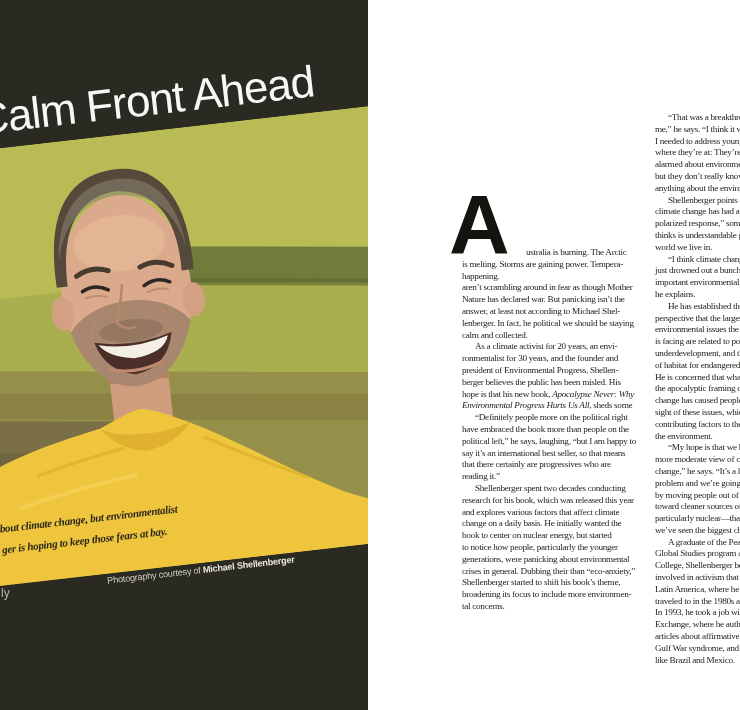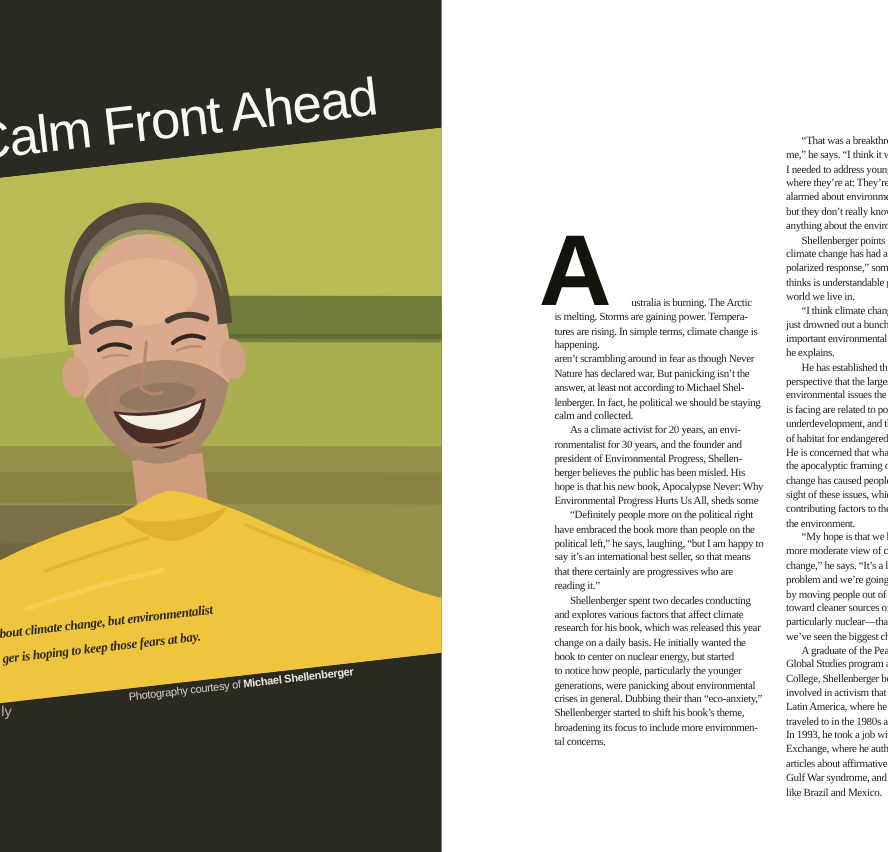--- a/index.html
+++ b/index.html
@@ -28,21 +28,21 @@
   .dropcap{position:absolute;left:449px;top:194px;
         font-family:"Liberation Sans",sans-serif;font-weight:700;
         font-size:84px;line-height:62px;color:#15130e;}
   .col{position:absolute;}
   #col-mid{left:462px;top:247px;width:205px;}
   #col-right{left:655px;top:112px;width:120px;}
   .tline{font-size:9.2px;line-height:11.8px;white-space:nowrap;
         color:#211e18;letter-spacing:-0.3px;}
   .tline.ind{padding-left:13px;}
   .tline.aftercap{padding-left:64px;}
-  .it{}
+  .it{font-style:italic;}
 </style>
 </head>
 <body>
 
 <div class="canvas">
 
   <div class="page-left">
     <div class="tilt">
 
       <div class="photo">
@@ -122,42 +122,41 @@
       <div class="credit"><span>Photography courtesy of </span><span class="bold">Michael Shellenberger</span></div>
     </div>
 
     <div class="byline-frag">ly</div>
   </div>
 
   <div class="dropcap">A</div>
   <div class="col" id="col-mid">
       <div class="tline aftercap">ustralia is burning. The Arctic</div>
       <div class="tline">is melting. Storms are gaining power. Tempera-</div>
-      <div class="tline">tures are rising. In simple terms, climate change is</div>
       <div class="tline">happening.</div>
-      <div class="tline">aren’t scrambling around in fear as though Never</div>
+      <div class="tline">aren’t scrambling around in fear as though Mother</div>
       <div class="tline">Nature has declared war. But panicking isn’t the</div>
       <div class="tline">answer, at least not according to Michael Shel-</div>
       <div class="tline">lenberger. In fact, he political we should be staying</div>
       <div class="tline">calm and collected.</div>
       <div class="tline ind">As a climate activist for 20 years, an envi-</div>
       <div class="tline">ronmentalist for 30 years, and the founder and</div>
       <div class="tline">president of Environmental Progress, Shellen-</div>
       <div class="tline">berger believes the public has been misled. His</div>
       <div class="tline"><span>hope is that his new book, </span><span class="it">Apocalypse Never: Why</span></div>
       <div class="tline"><span class="it">Environmental Progress Hurts Us All</span><span>, sheds some</span></div>
       <div class="tline ind">“Definitely people more on the political right</div>
       <div class="tline">have embraced the book more than people on the</div>
       <div class="tline">political left,” he says, laughing, “but I am happy to</div>
       <div class="tline">say it’s an international best seller, so that means</div>
       <div class="tline">that there certainly are progressives who are</div>
       <div class="tline">reading it.”</div>
       <div class="tline ind">Shellenberger spent two decades conducting</div>
+      <div class="tline">research for his book, which was released this year</div>
       <div class="tline">and explores various factors that affect climate</div>
-      <div class="tline">research for his book, which was released this year</div>
       <div class="tline">change on a daily basis. He initially wanted the</div>
       <div class="tline">book to center on nuclear energy, but started</div>
       <div class="tline">to notice how people, particularly the younger</div>
       <div class="tline">generations, were panicking about environmental</div>
       <div class="tline">crises in general. Dubbing their than “eco-anxiety,”</div>
       <div class="tline">Shellenberger started to shift his book’s theme,</div>
       <div class="tline">broadening its focus to include more environmen-</div>
       <div class="tline">tal concerns.</div>
     </div>
   <div class="col" id="col-right">

